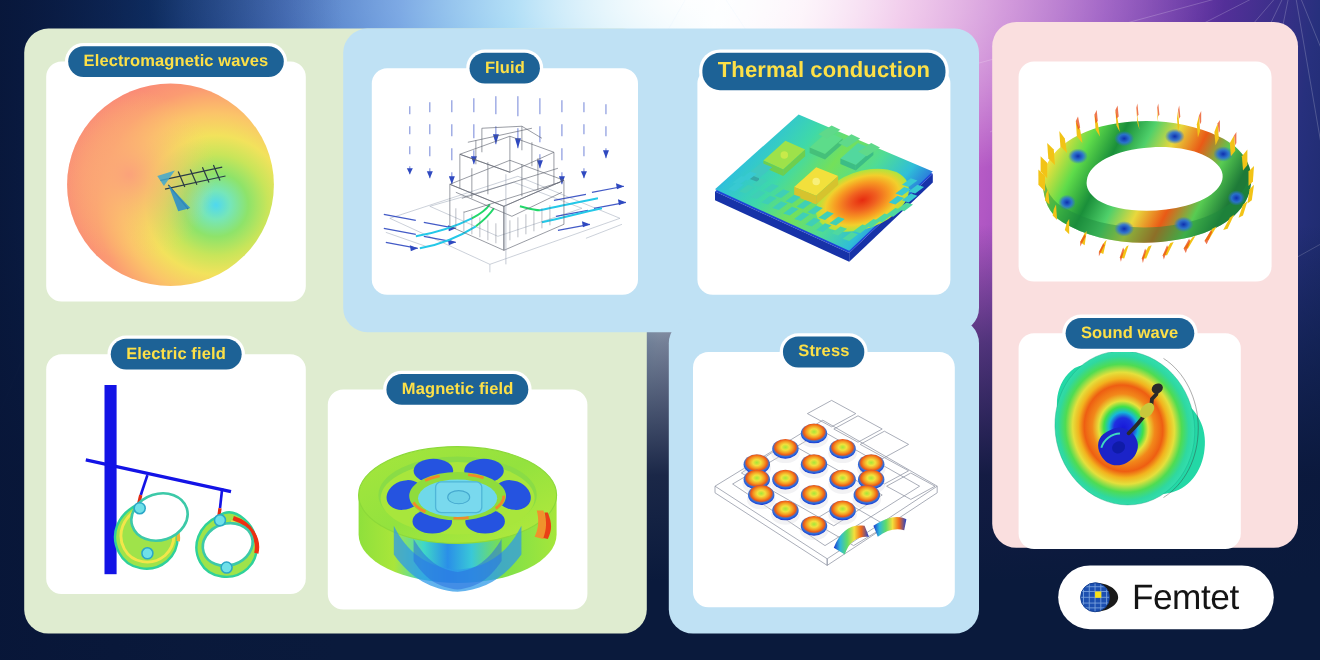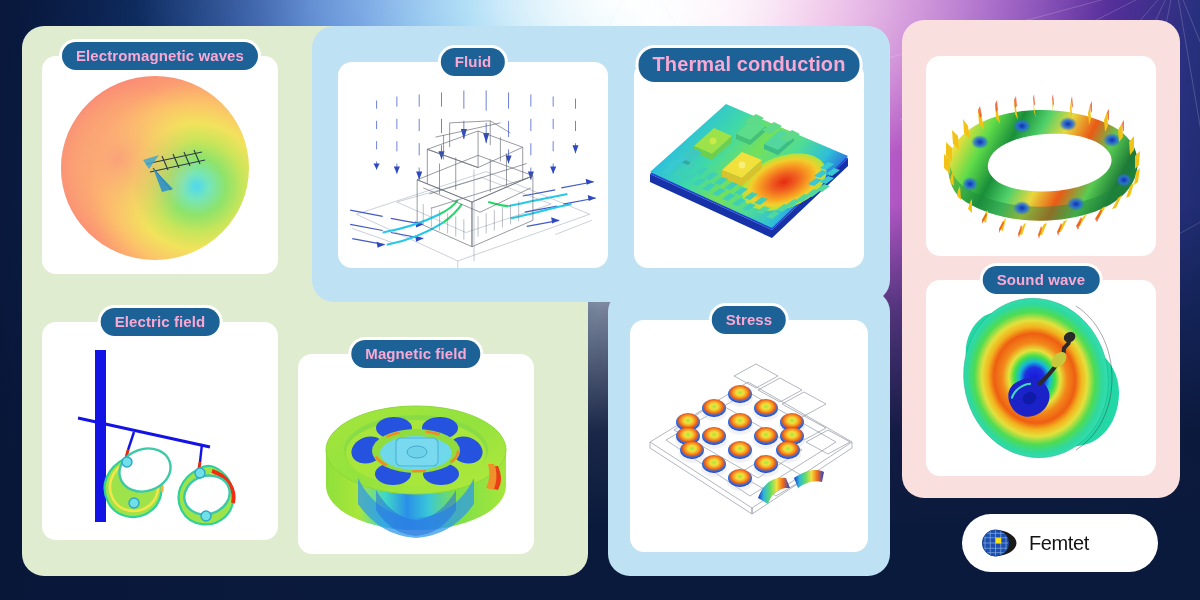--- a/index.html
+++ b/index.html
@@ -50,38 +50,38 @@
   .group{position:absolute;border-radius:22px;}
   .g-green{background:#dfecd0;}
   .g-blue{background:#bfe1f4;}
   .g-pink{background:#fadfdf;}
 
   
   .card{position:absolute;background:#fff;border-radius:14px;overflow:visible;}
   .card-inner{position:absolute;inset:0;border-radius:14px;overflow:hidden;}
   .badge{
     position:absolute;top:-14px;left:50%;transform:translateX(-50%);
-    background:#1d6296;color:#f9a8d4;border-radius:16px;
+    background:#1d6296;color:#fde047;border-radius:16px;
     padding:5px 14px 6px;font-size:15px;font-weight:bold;
     white-space:nowrap;letter-spacing:.1px;line-height:1.15;
     box-shadow:0 0 0 3px #fff;
     z-index:5;
   }
   .badge.lg{font-size:20px;}
 
   
   .fig{position:absolute;inset:0;}
 
   
   .logo{
     position:absolute;background:#fff;border-radius:32px;
     display:flex;align-items:center;gap:9px;
     padding:0 22px 0 16px;
   }
-  .logo-text{font-size:20px;color:#141414;letter-spacing:-.4px;font-weight:400;}
+  .logo-text{font-size:32px;color:#141414;letter-spacing:-.4px;font-weight:400;}
 </style>
 </head>
 <body>
 
 <div id="stage">
 
   <div class="bg-base"></div>
   <svg class="mesh" width="1200" height="600" viewBox="0 0 1200 600">
     <g class="m1">
       <line x1="-40" y1="470" x2="300" y2="300"></line>
@@ -252,21 +252,21 @@
         <path d="M40 120 C46 150 50 156 60 160" fill="none" stroke="#f05a1e" stroke-width="0"></path>
         <path d="M196 110 C200 122 200 128 196 136 L188 134 C192 126 192 118 190 110 Z" fill="#f0922c"></path>
         <path d="M200 112 C204 122 204 128 200 136 L196 135 C199 127 199 120 197 112 Z" fill="#ea3f16"></path>
         <path d="M38 106 L30 112 C32 126 36 134 42 140 L48 132 C42 124 39 116 38 106 Z" fill="#3fd8c0" opacity=".0"></path>
         <path d="M60 124 C72 148 90 162 118 164 C146 162 164 148 176 124 L176 150 C160 172 142 182 118 184 C94 182 76 172 60 150 Z" fill="#2f9ae8" opacity=".75"></path>
         <path d="M78 136 C90 156 102 164 118 166 C134 164 146 156 158 136 L158 156 C146 174 134 180 118 182 C102 180 90 174 78 156 Z" fill="#2a6fe0" opacity=".55"></path>
       </svg>
     </div>
   </div>
 
-  <div class="card" style="left:338px;top:62px;width:270px;height:206px;">
+  <div class="card" style="left:338px;top:62px;width:242px;height:206px;">
     <div class="badge">Fluid</div>
     <div class="card-inner">
       <svg class="fig" viewBox="0 0 266 206">
         <g stroke="#9aa4b5" stroke-width=".6" fill="none" opacity=".85">
           <path d="M18 150 L118 196 L248 150 L146 108 Z"></path>
           <path d="M58 138 L126 168 L210 140 L142 114 Z"></path>
           <path d="M118 196 L118 204"></path>
           <path d="M14 164 L54 178"></path>
           <path d="M214 170 L250 156"></path>
         </g>
@@ -714,21 +714,21 @@
             <path d="M150 170 L152 174 L156 163 L155 161 Z"></path>
             <path d="M169 163 L171 166 L176 155 L175 153 Z"></path>
             <path d="M73 173 L73 177 L78 167 L77 165 Z"></path>
             <path d="M56 164 L56 168 L61 159 L60 157 Z"></path>
           </g>
         </g>
       </svg>
     </div>
   </div>
 
-  <div class="card" style="left:926px;top:280px;width:230px;height:196px;">
+  <div class="card" style="left:926px;top:303px;width:202px;height:196px;">
     <div class="badge">Sound wave</div>
     <div class="card-inner">
       <svg class="fig" viewBox="0 0 230 196">
         <defs>
           <radialGradient id="swRad" cx="49%" cy="50%" r="52%">
             <stop offset="0%" stop-color="#1717d8"></stop>
             <stop offset="13%" stop-color="#1f2fe0"></stop>
             <stop offset="20%" stop-color="#16b8d8"></stop>
             <stop offset="27%" stop-color="#3fe04a"></stop>
             <stop offset="34%" stop-color="#e6e23c"></stop>

